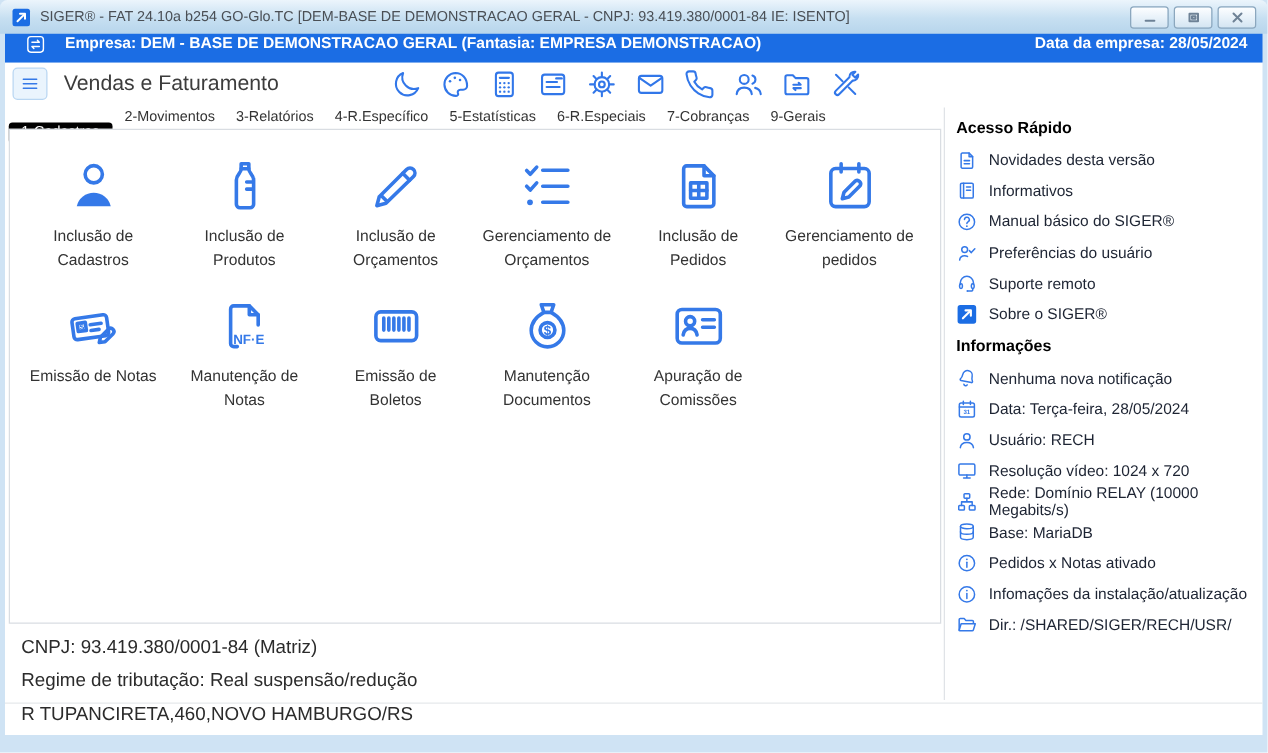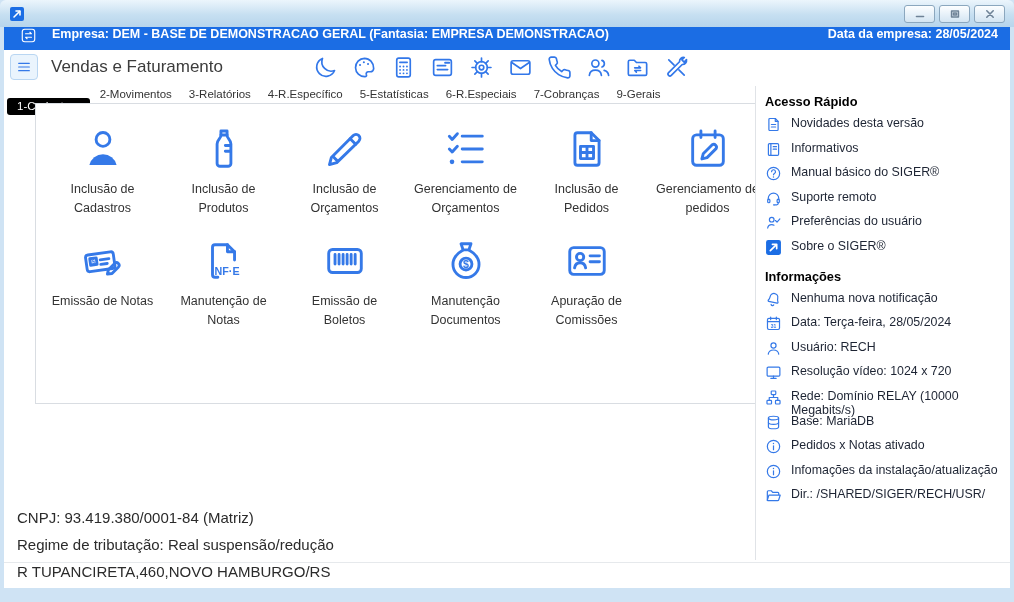--- a/index.html
+++ b/index.html
@@ -36,34 +36,34 @@
   .hamburger svg { width:18px; height:16px; stroke-width:1.8; }
   .module-title { font-size:17px; color:#3c3c3c; margin-left:13px; width:262px; }
   .tool-icons { display:flex; gap:14px; color:#3277e9; align-items:center; }
   .tool-btn { width:25px; height:25px; }
 
   .tabbar { position:absolute; left:7px; top:84px; height:19px; display:flex; gap:3px;
     align-items:center; font-size:11.5px; color:#333; }
   .tab { padding:2px 7px; }
   .tab.active { background:#000000; color:#fff; border-radius:3px; padding:2.5px 10px;margin-top:25px; }
 
-  .main-panel { position:absolute; left:7px; top:103px; width:746px; height:301px;
-    background:#fff; border:1px solid #d9dde2;margin-left:28px; }
+  .main-panel { position:absolute; left:7px; top:103px; width:746px; height:396px;
+    background:#fff; border:1px solid #d9dde2; }
   .grid { display:grid; grid-template-columns:repeat(6,121px); padding:10px 2px 0 6px; }
   .cell { display:flex; flex-direction:column; align-items:center; padding-top:10px; min-height:112px; }
   .gicon { color:#3579e8; height:48px; display:flex; align-items:flex-end; }
   .gicon svg { width:46px; height:46px; stroke-width:1.5; }
   .glabel { margin-top:8px; font-size:12.5px; color:#333; text-align:center; width:106px; line-height:1.5; }
 
   .details { position:absolute; left:17px; top:504px; font-size:15px; color:#2b2b2b; line-height:27px; }
 
   .sidebar { position:absolute; left:755px; top:86px; width:253px; height:474px;
     border-left:1px solid #e0e3e7; padding:3px 0 0 9px; background:#fff; }
   .side-header { font-size:12.8px; font-weight:bold; color:#000000; margin:5px 0 7px; }
-  .side-item { display:flex; align-items:flex-start; gap:9px; height:24.6px; font-size:12.4px; color:#1d2433; }
+  .side-item { display:flex; align-items:center; gap:9px; height:24.6px; font-size:12.4px; color:#1d2433; }
   .side-icon { width:17px; height:17px; color:#3579e8; flex:0 0 17px; }
   .side-icon svg { stroke-width:1.7; }
 
   .bottom-divider { position:absolute; left:4px; top:562px; width:1006px; height:1px; background:#e6e9ec; }
 </style>
 </head>
 <body>
 
 <svg width="0" height="0" style="position:absolute">
   <defs>
@@ -275,20 +275,21 @@
     </symbol>
   </defs>
 </svg>
 
 <div class="titlebar">
   <span class="app-icon">
       <svg class="icon">
         <use href="#i-siger-arrow"></use>
       </svg>
     </span>
+  <span class="title-text">SIGER® - FAT 24.10a b254 GO-Glo.TC [DEM-BASE DE DEMONSTRACAO GERAL - CNPJ: 93.419.380/0001-84 IE: ISENTO]</span>
   <span class="win-controls">
     <span class="win-btn">
         <svg class="icon">
           <use href="#i-min"></use>
         </svg>
       </span>
     <span class="win-btn">
         <svg class="icon">
           <use href="#i-restore"></use>
         </svg>
@@ -507,36 +508,36 @@
     <span class="side-icon">
         <svg class="icon">
           <use href="#i-question"></use>
         </svg>
       </span>
     <span>Manual básico do SIGER®</span>
   </div>
   <div class="side-item">
     <span class="side-icon">
         <svg class="icon">
+          <use href="#i-user-check"></use>
+        </svg>
+      </span>
+    <span>Preferências do usuário</span>
+  </div>
+  <div class="side-item">
+    <span class="side-icon">
+        <svg class="icon">
           <use href="#i-headset"></use>
         </svg>
       </span>
     <span>Suporte remoto</span>
   </div>
   <div class="side-item">
     <span class="side-icon">
         <svg class="icon">
-          <use href="#i-user-check"></use>
-        </svg>
-      </span>
-    <span>Preferências do usuário</span>
-  </div>
-  <div class="side-item">
-    <span class="side-icon">
-        <svg class="icon">
           <use href="#i-siger-arrow"></use>
         </svg>
       </span>
     <span>Sobre o SIGER®</span>
   </div>
 
   <div class="side-header">Informações</div>
 
   <div class="side-item">
     <span class="side-icon">

